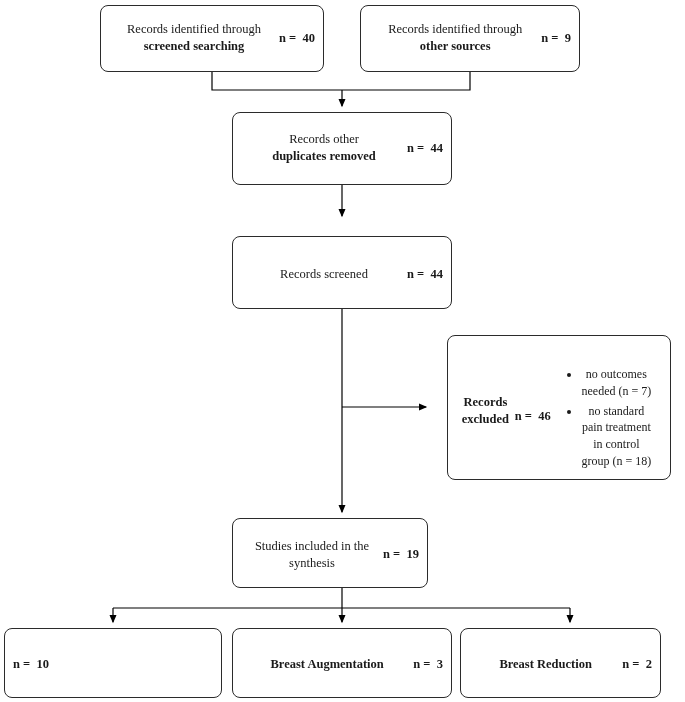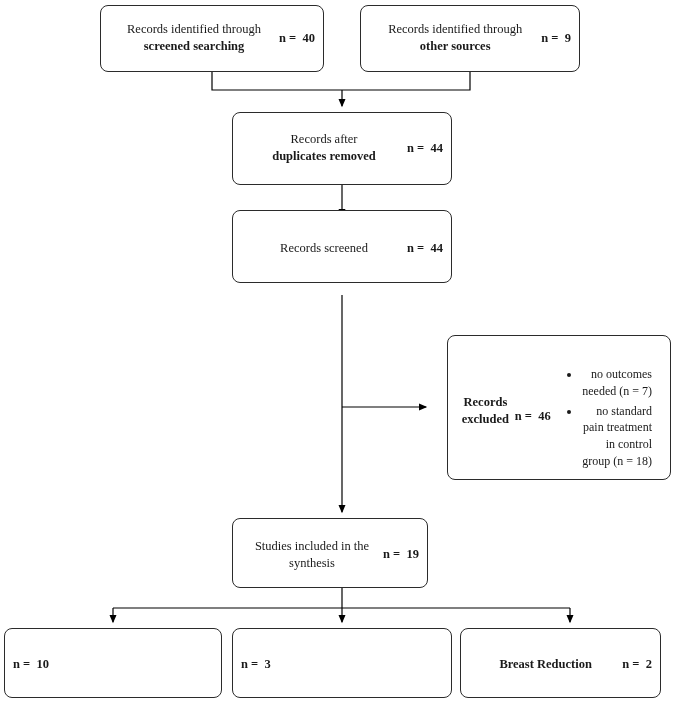--- a/index.html
+++ b/index.html
@@ -40,21 +40,21 @@
     white-space: pre;
   }
   .bold { font-weight: 700; }
   .box.excluded {
     justify-content: flex-start;
     padding-top: 17px;
   }
   .box.excluded .box-count { margin-top: 11px; }
   .bullets {
     list-style: disc;
-    text-align: right;
+    text-align: center;
     margin-top: 13px;
     padding-left: 30px;
     padding-right: 10px;
     font-size: 12px;
     line-height: 1.4;
     align-self: stretch;
   }
   .bullets li { margin-bottom: 3px; }
 </style>
 </head>
@@ -97,27 +97,27 @@
   <div class="box" style="left:360px; top:5px; width:220px; height:67px;">
     <div class="box-title">
       <span>Records identified through</span><br>
       <span class="bold">other sources</span>
     </div>
     <div class="box-count">n =  9</div>
   </div>
 
   <div class="box" style="left:232px; top:112px; width:220px; height:73px;">
     <div class="box-title">
-      <span>Records after</span><br>
+      <span>Records other</span><br>
       <span class="bold">duplicates removed</span>
     </div>
     <div class="box-count">n =  44</div>
   </div>
 
-  <div class="box" style="left:232px; top:210px; width:220px; height:73px; padding-top:14px;">
+  <div class="box" style="left:232px; top:236px; width:220px; height:73px; padding-top:14px;">
     <div class="box-title">
       <span>Records screened</span>
     </div>
     <div class="box-count">n =  44</div>
   </div>
 
   <div class="box excluded" style="left:447px; top:335px; width:224px; height:145px;">
     <div class="box-title bold">Records excluded</div>
     <div class="box-count">n =  46</div>
     <ul class="bullets">
@@ -131,20 +131,21 @@
       <span>Studies included in the synthesis</span>
     </div>
     <div class="box-count">n =  19</div>
   </div>
 
   <div class="box" style="left:4px; top:628px; width:218px; height:70px; padding-top:13px;">
     <div class="box-count">n =  10</div>
   </div>
 
   <div class="box" style="left:232px; top:628px; width:220px; height:70px; padding-top:13px;">
+    <div class="box-title bold">Breast Augmentation</div>
     <div class="box-count">n =  3</div>
   </div>
 
   <div class="box" style="left:460px; top:628px; width:201px; height:70px; padding-top:13px;">
     <div class="box-title bold">Breast Reduction</div>
     <div class="box-count">n =  2</div>
   </div>
 
 </div>
 

